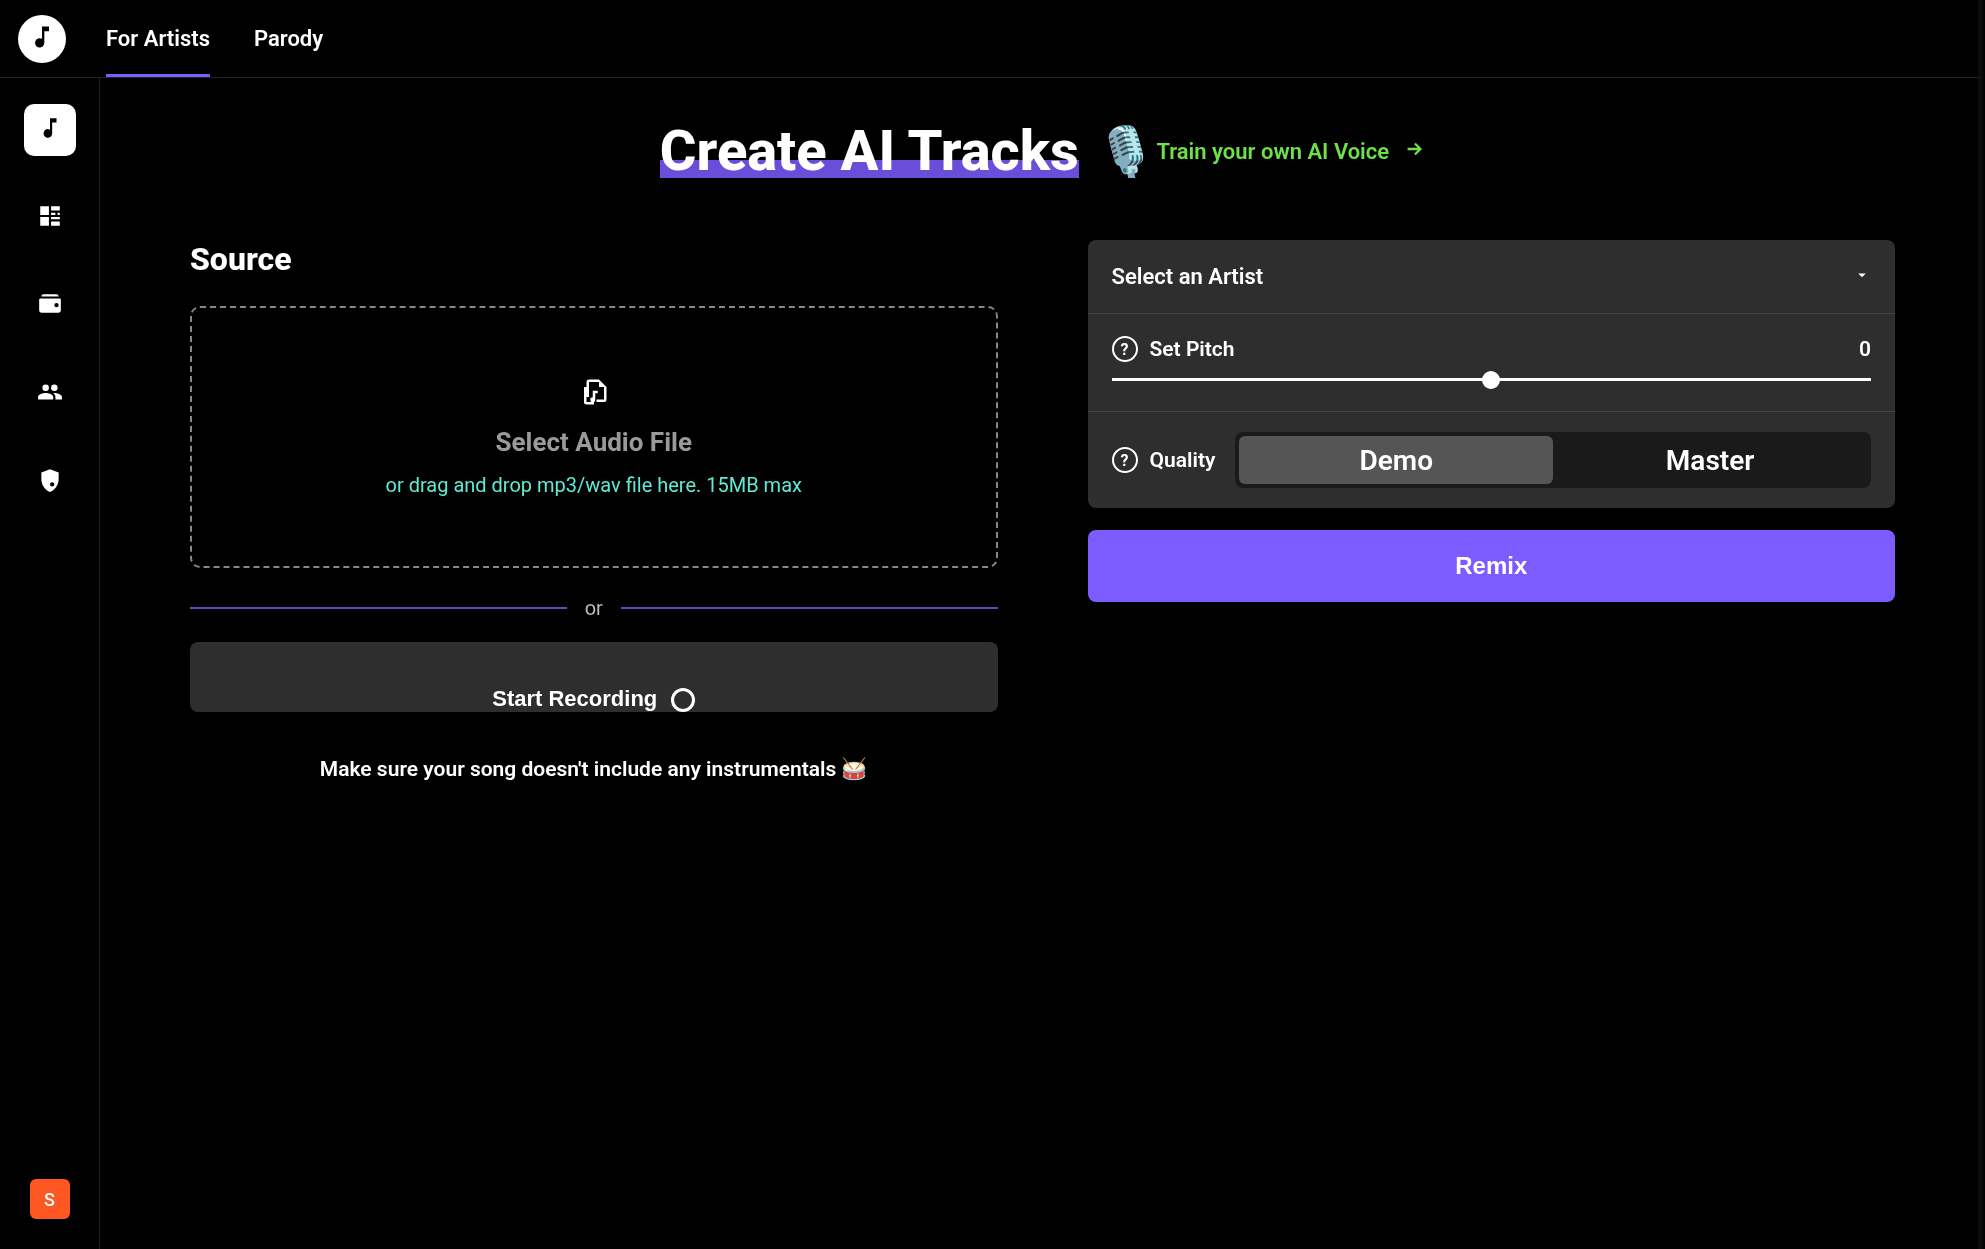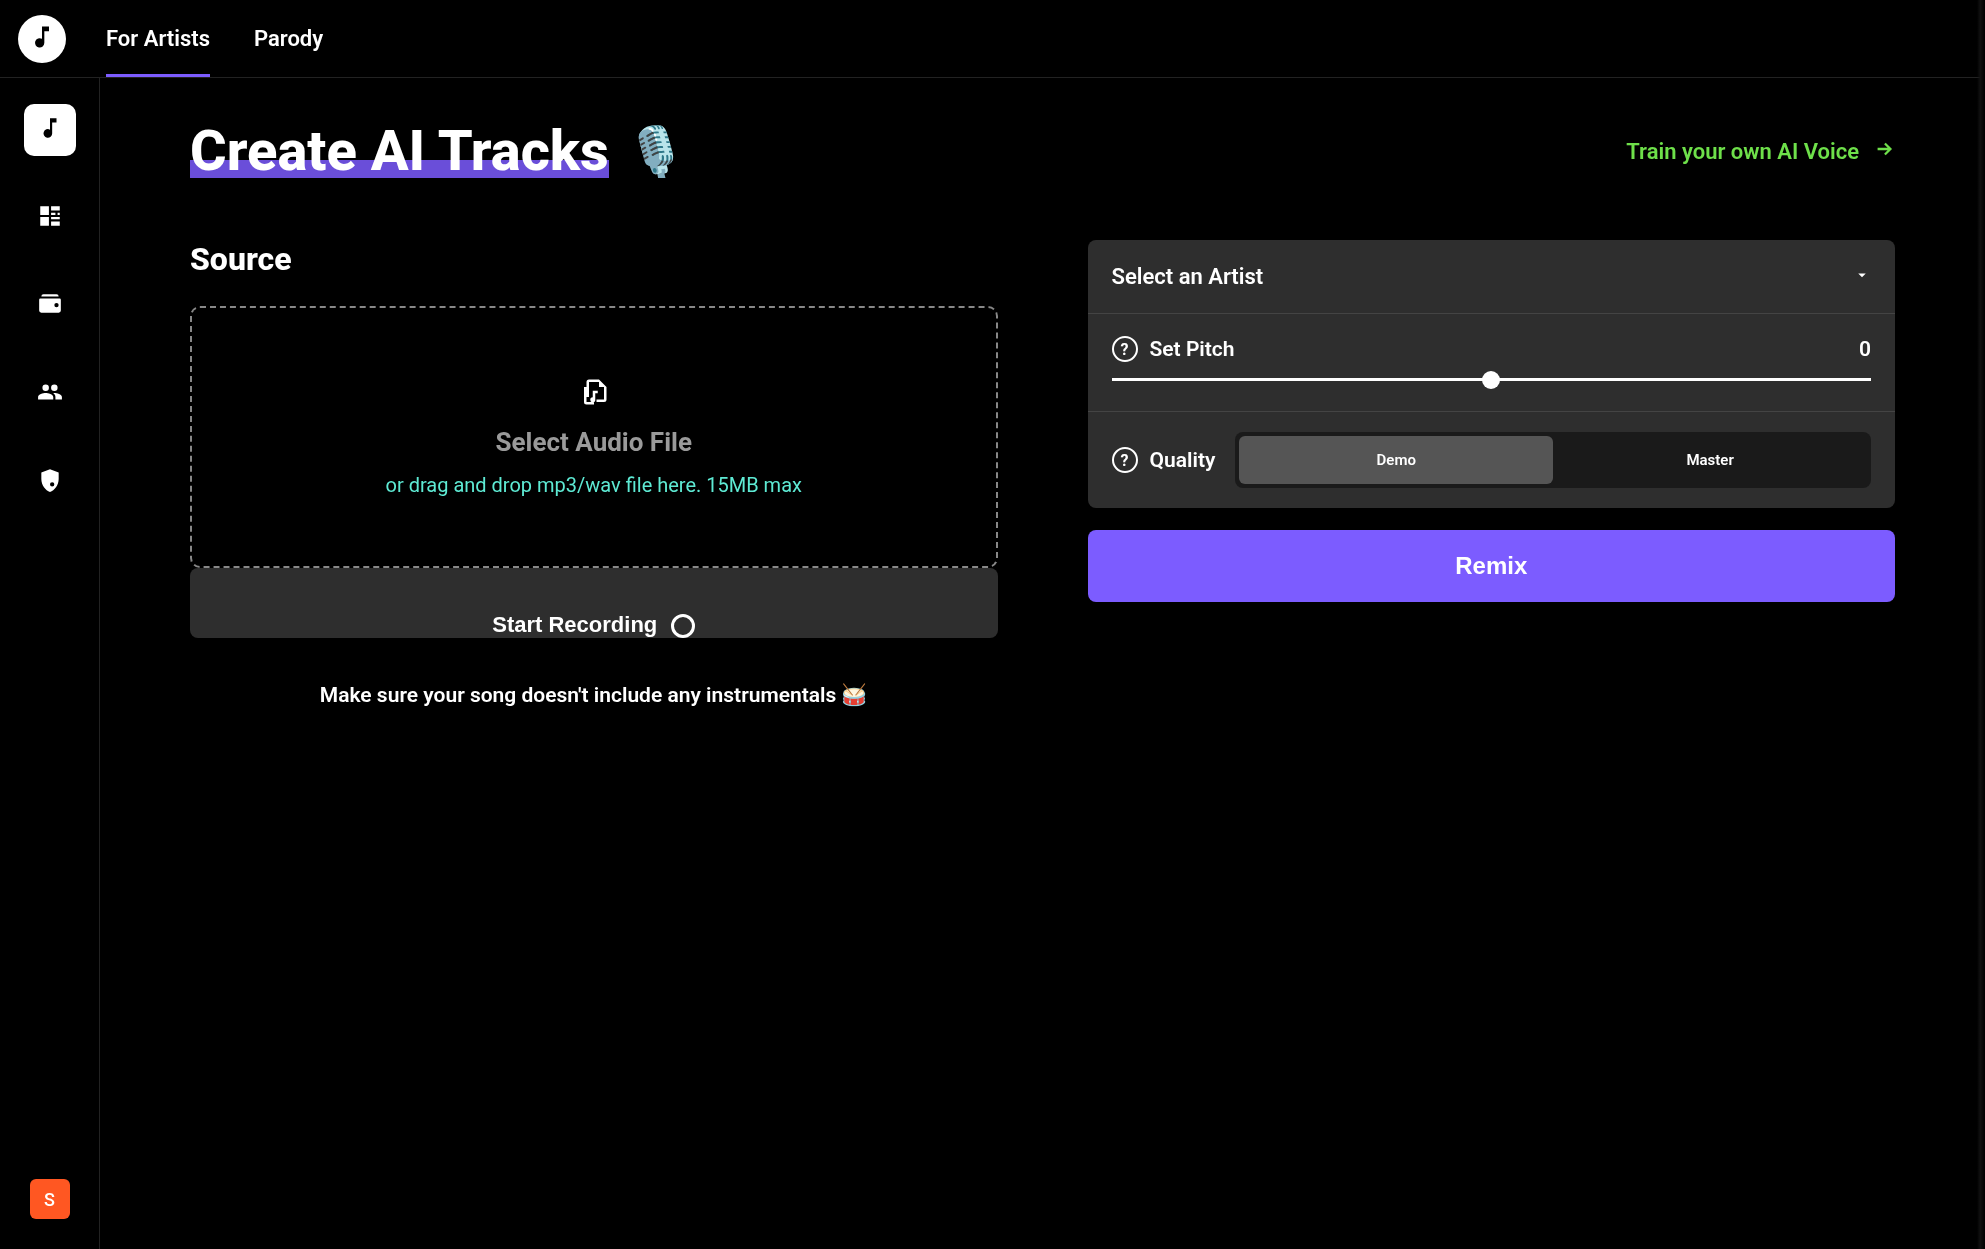--- a/index.html
+++ b/index.html
@@ -118,21 +118,21 @@
   }
 
   
   .content {
     flex: 1;
     padding: 40px 90px 0 90px;
   }
   .page-header {
     display: flex;
     align-items: center;
-    justify-content: space-between;
+    justify-content: center;
     margin-bottom: 56px;
   }
   .page-title {
     font-size: 56px;
     font-weight: 800;
     display: flex;
     align-items: center;
     gap: 18px;
     position: relative;
   }
@@ -332,21 +332,21 @@
     background: #1a1a1a;
     border-radius: 8px;
     padding: 4px;
     height: 56px;
   }
   .quality-option {
     flex: 1;
     display: flex;
     align-items: center;
     justify-content: center;
-    font-size: 15px;
+    font-size: 28px;
     font-weight: 600;
     border-radius: 6px;
     cursor: pointer;
     color: #fff;
   }
   .quality-option.active {
     background: #555;
   }
 
   .remix-btn {
@@ -467,20 +467,25 @@
         <div class="dropzone">
           <div class="dropzone-icon">
             <svg viewBox="0 0 24 24" fill="currentColor">
                 <path d="M16 2H8a2 2 0 0 0-2 2v12h2V4h8v4h4v10h-6v2h6a2 2 0 0 0 2-2V8l-6-6zM4 8v12a2 2 0 0 0 2 2h6v-2H6V8H4zm7 3v5.28A2 2 0 1 0 13 18V13h2v-2h-4z"></path>
               </svg>
           </div>
           <div class="dropzone-title">Select Audio File</div>
           <div class="dropzone-sub">or drag and drop mp3/wav file here. 15MB max</div>
         </div>
 
+        <div class="or-row">
+          <div class="or-line"></div>
+          <div class="or-text">or</div>
+          <div class="or-line"></div>
+        </div>
 
         <button class="record-btn">
           <span>Start Recording</span>
           <span class="record-circle"></span>
         </button>
 
         <div class="hint-text">Make sure your song doesn't include any instrumentals 🥁</div>
       </div>
 
       <div class="col">

